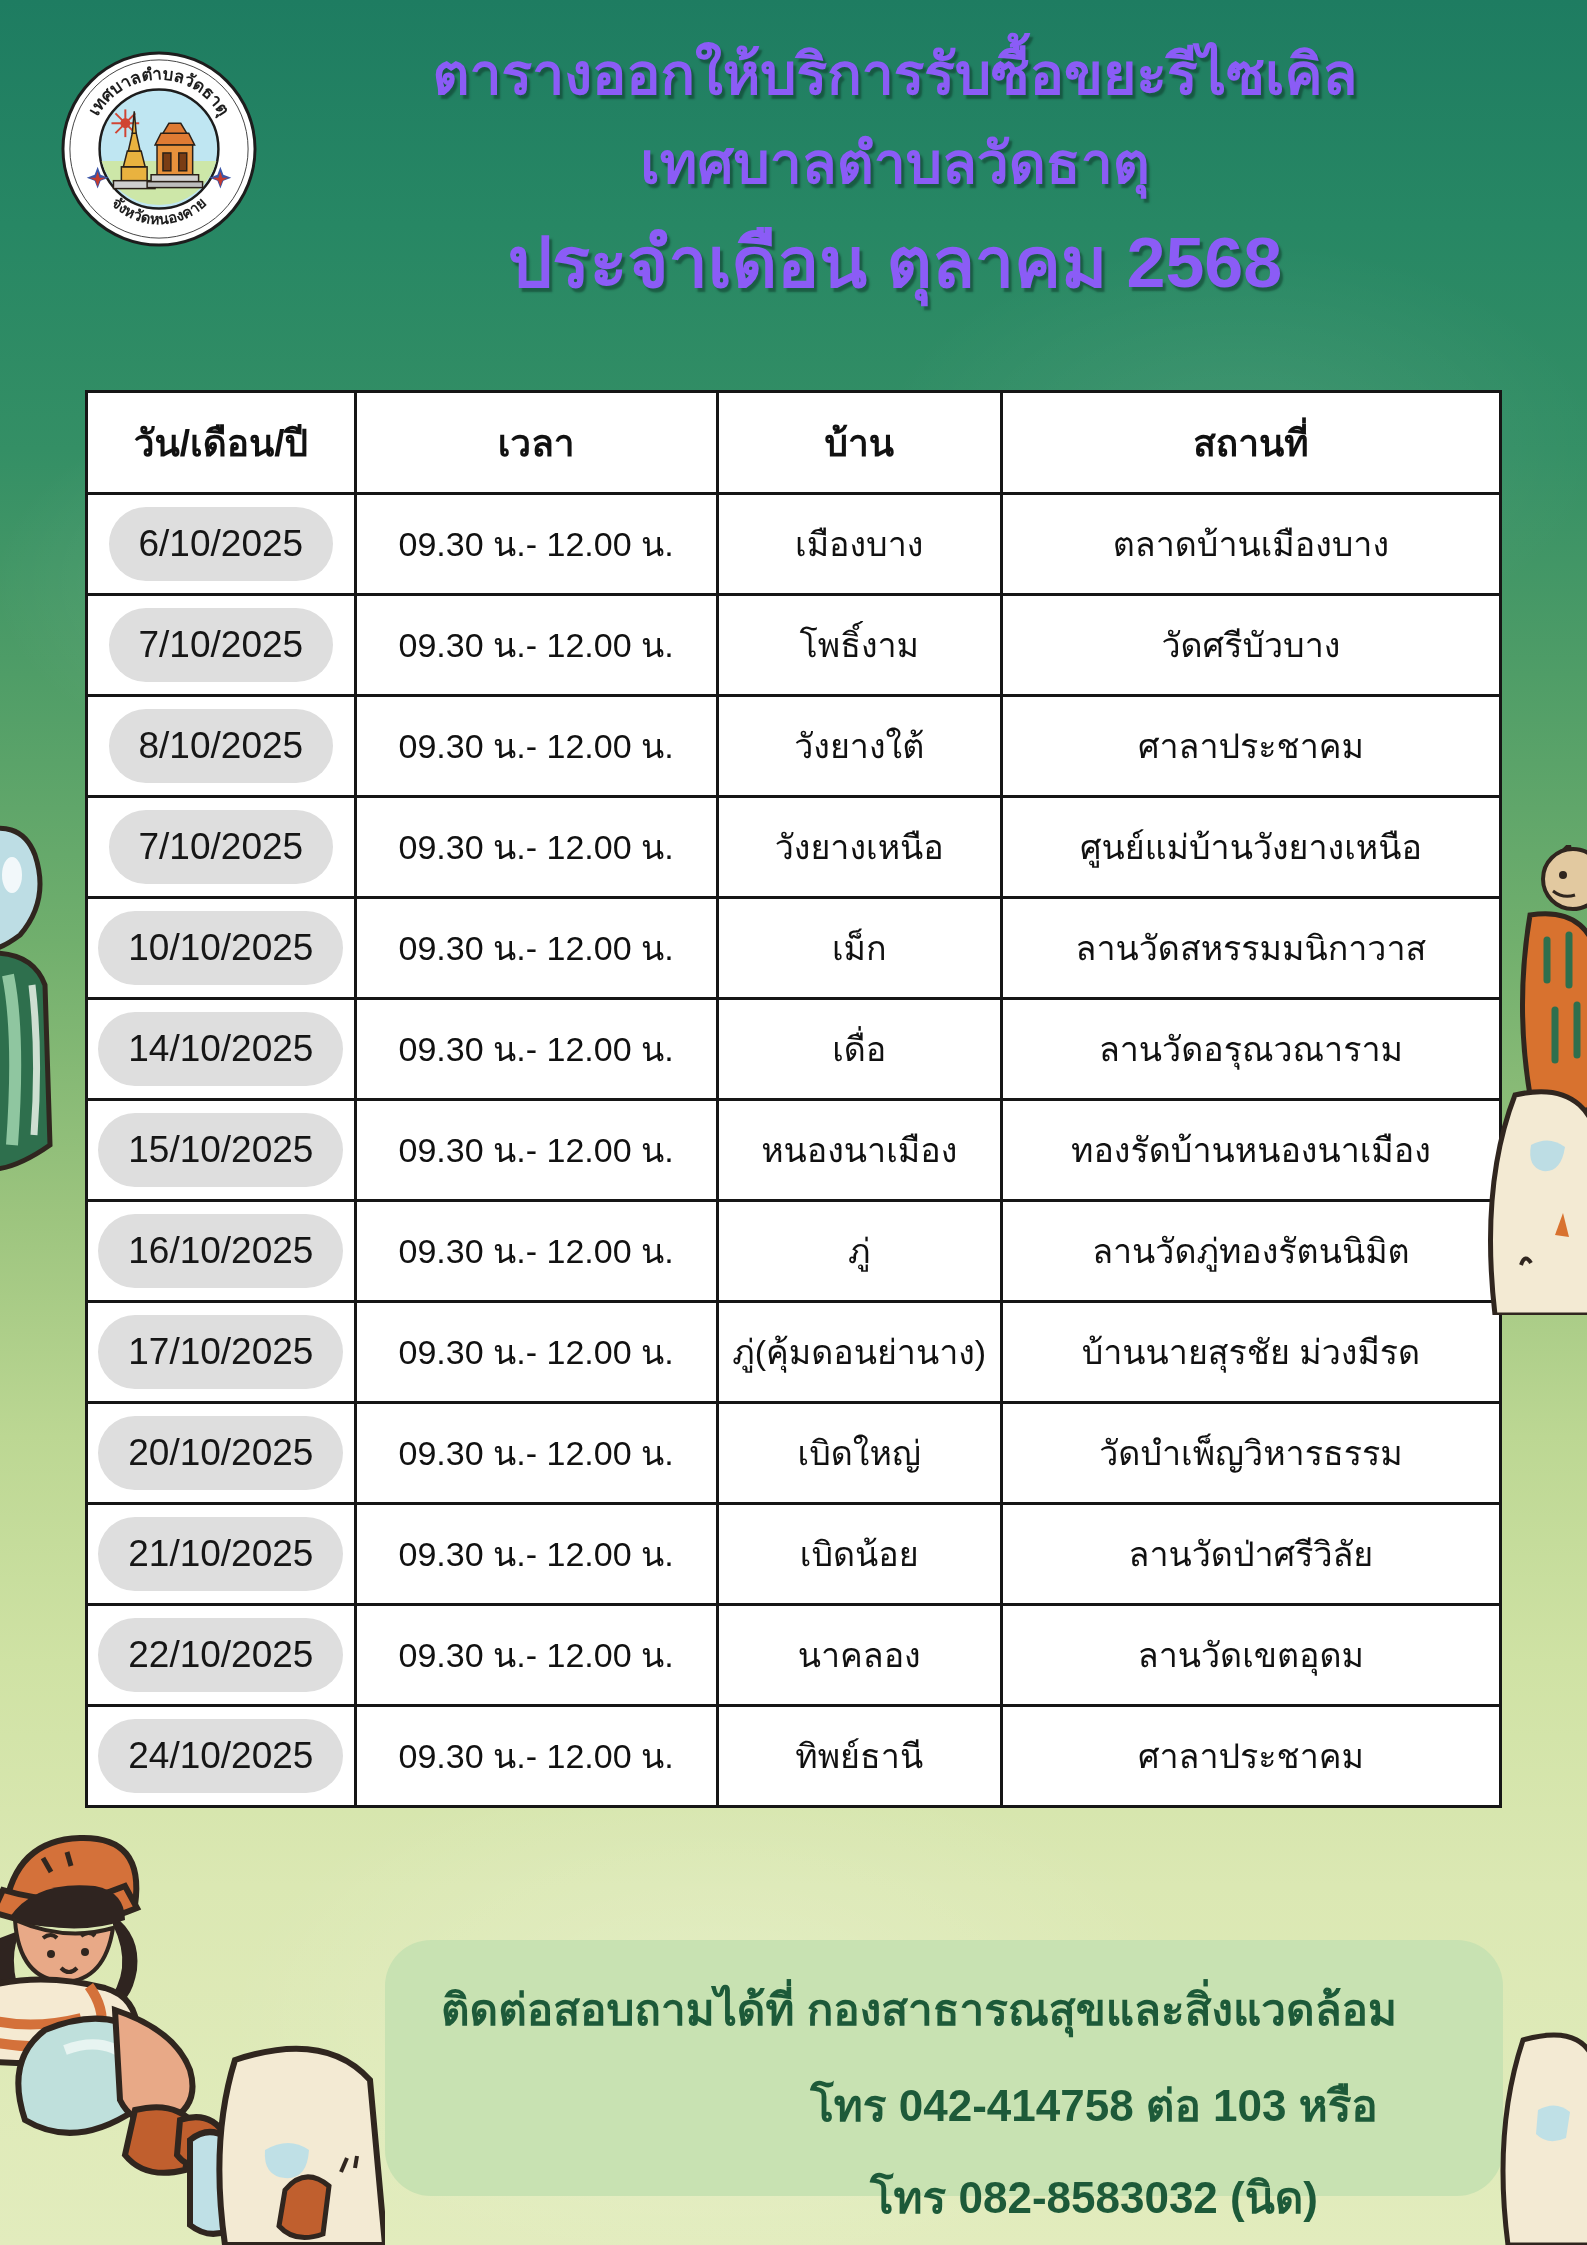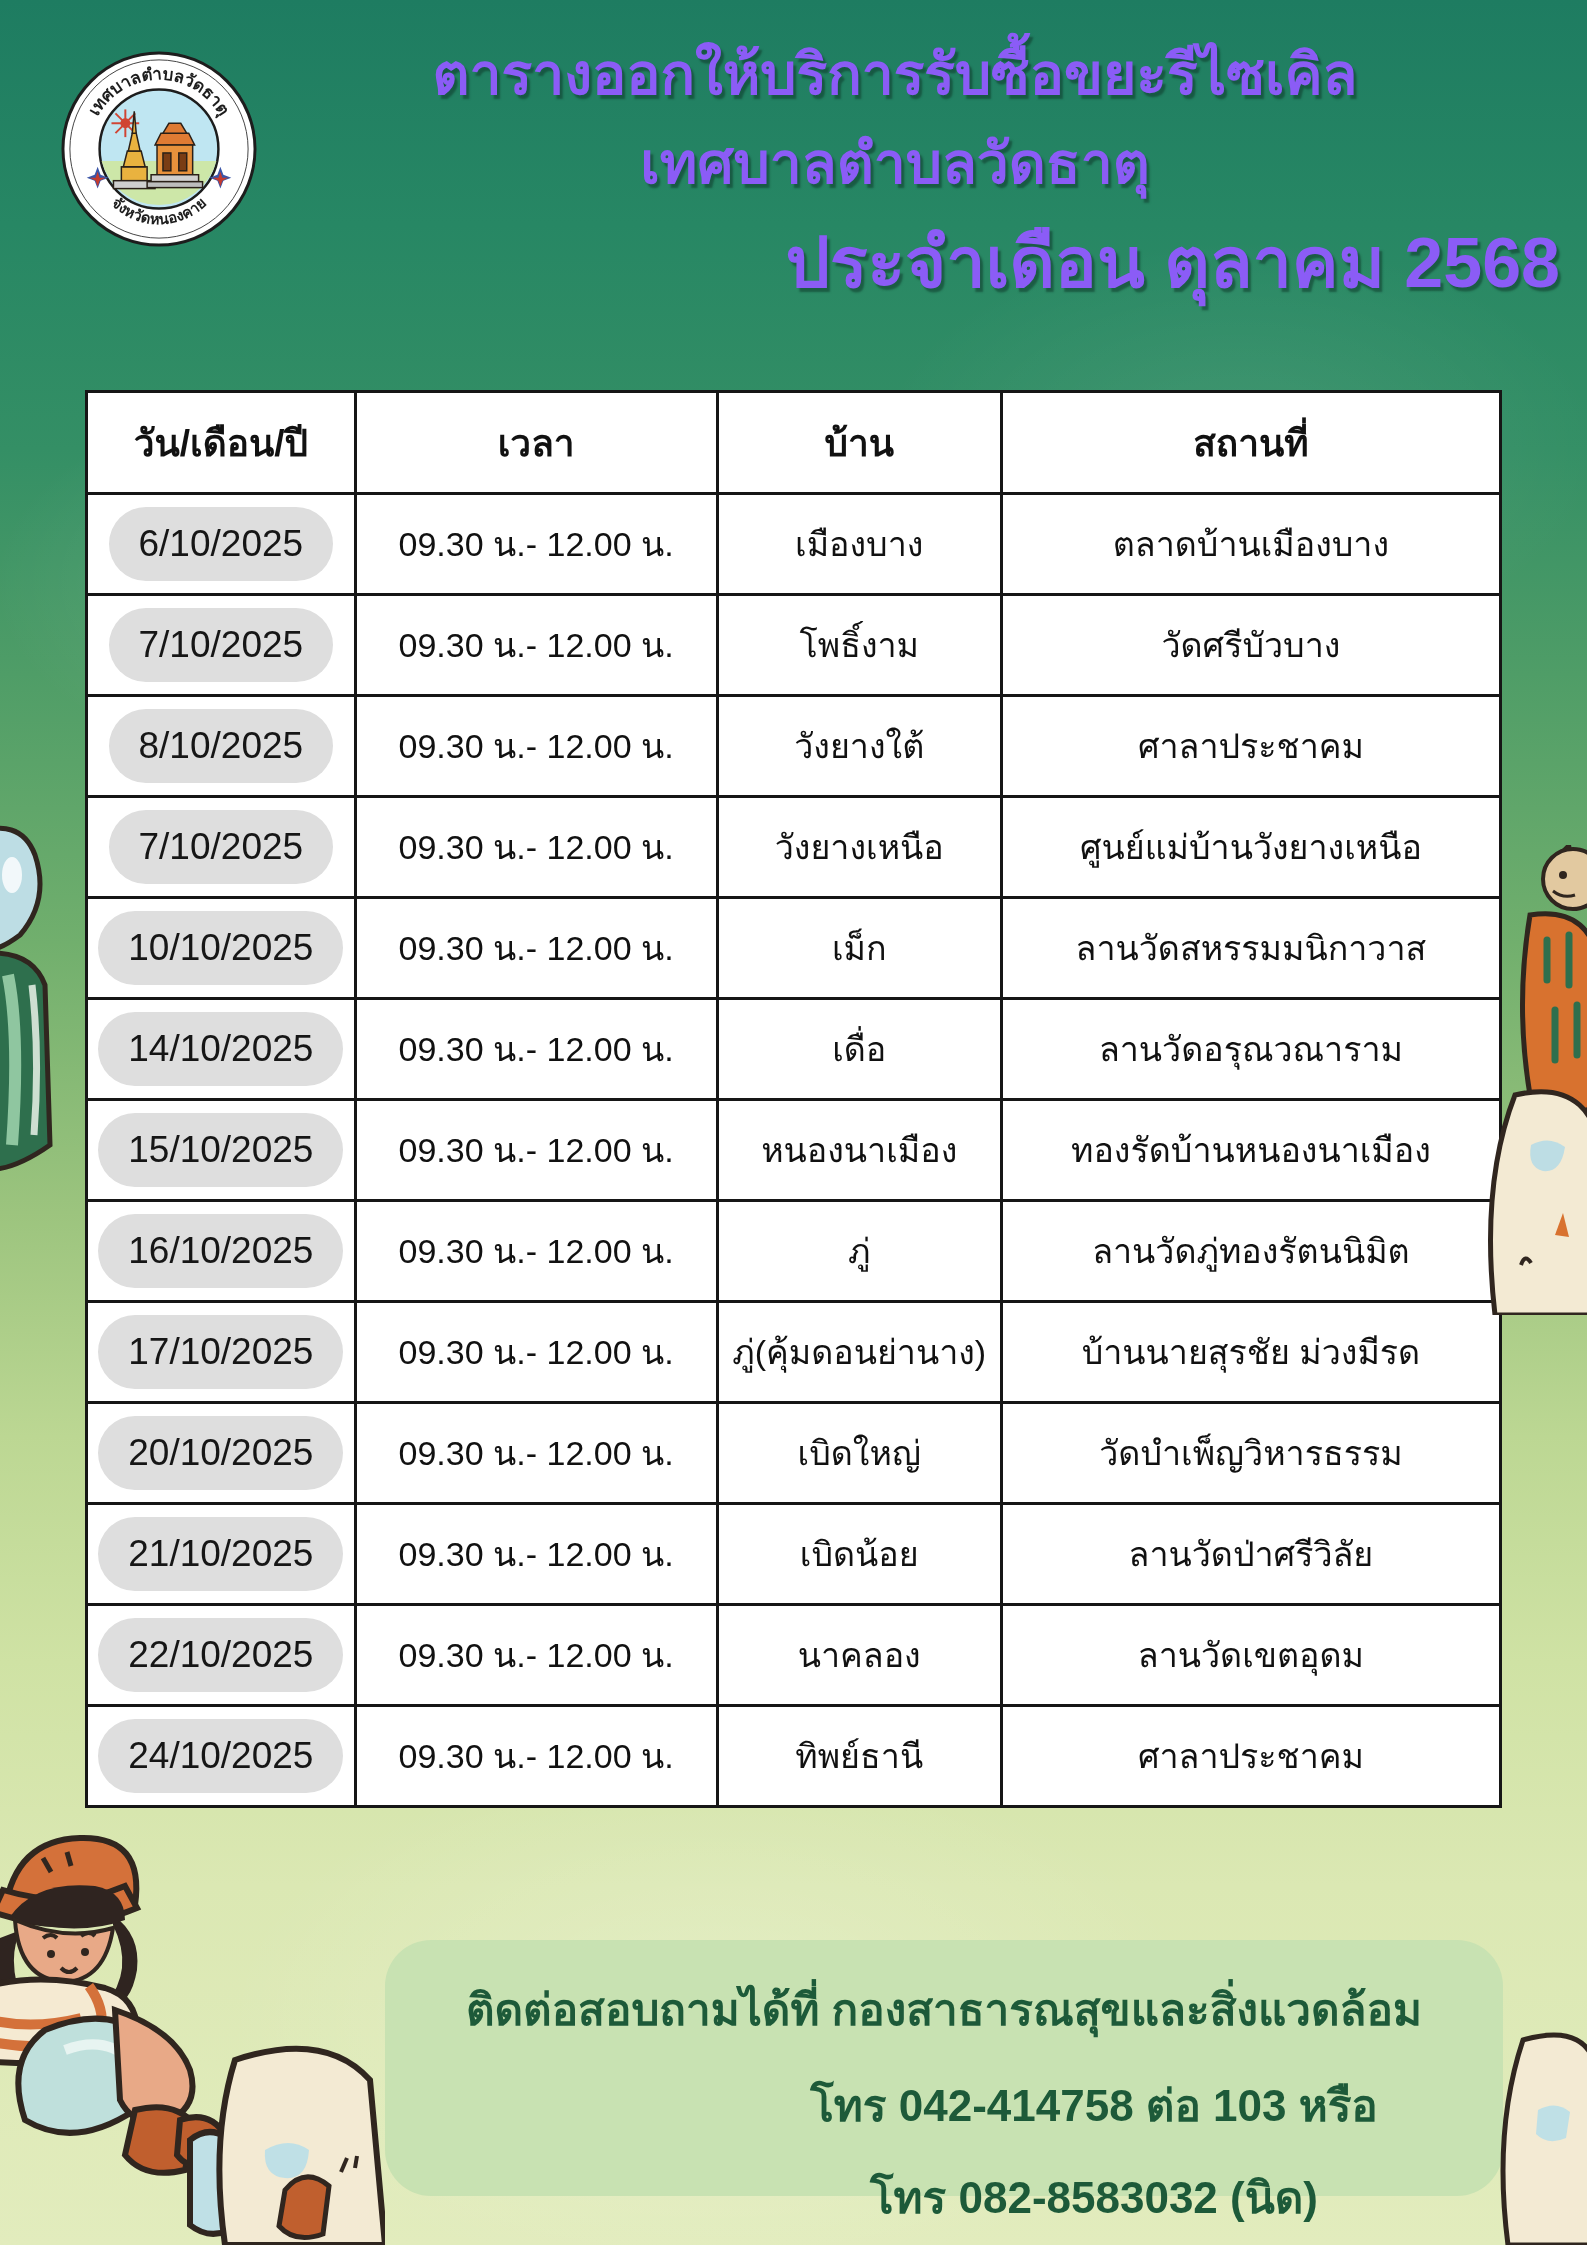--- a/index.html
+++ b/index.html
@@ -24,21 +24,21 @@
 
   
   .logo-wrap { position:absolute; left:60px; top:50px; width:198px; height:198px; }
   .titles {
     position:absolute; left:230px; top:46px; width:1330px;
     text-align:center; color:#8b5cf6; font-weight:bold;
     text-shadow:3px 4px 2px rgba(14,56,42,0.55);
   }
   .title-l1 { font-size:57px; line-height:1.0; margin-bottom:32px; }
   .title-l2 { font-size:57px; line-height:1.0; margin-bottom:36px; }
-  .title-l3 { font-size:70px; line-height:1.0;text-align:right; }
+  .title-l3 { font-size:70px; line-height:1.0; }
 
   
   table.schedule {
     position:absolute; left:85px; top:390px; width:1417px;
     border-collapse:collapse; table-layout:fixed;
     background:#7f1d1d;
   }
   table.schedule th, table.schedule td {
     border:3px solid #161616; background:#ffffff;
     text-align:center; vertical-align:middle; color:#111;
@@ -52,21 +52,21 @@
     padding:16px 30px; font-size:37px; color:#161616; min-width:215px;
   }
 
   
   .contact-box {
     position:absolute; left:385px; top:1940px; width:1118px; height:256px;
     background:#c8e2b2; border-radius:46px;
     color:#1d5a39; font-weight:bold;
     padding:34px 56px 0 56px;
   }
-  .contact-l1 { font-size:44px; text-align:center; margin-bottom:26px; }
+  .contact-l1 { font-size:44px; margin-bottom:26px; }
   .contact-l2, .contact-l3 { font-size:44px; text-align:center; padding-left:300px; margin-bottom:22px; }
 
   .deco { position:absolute; pointer-events:none; }
 </style>
 </head>
 <body>
 
 <div class="texture"></div>
 
 <div class="logo-wrap">

